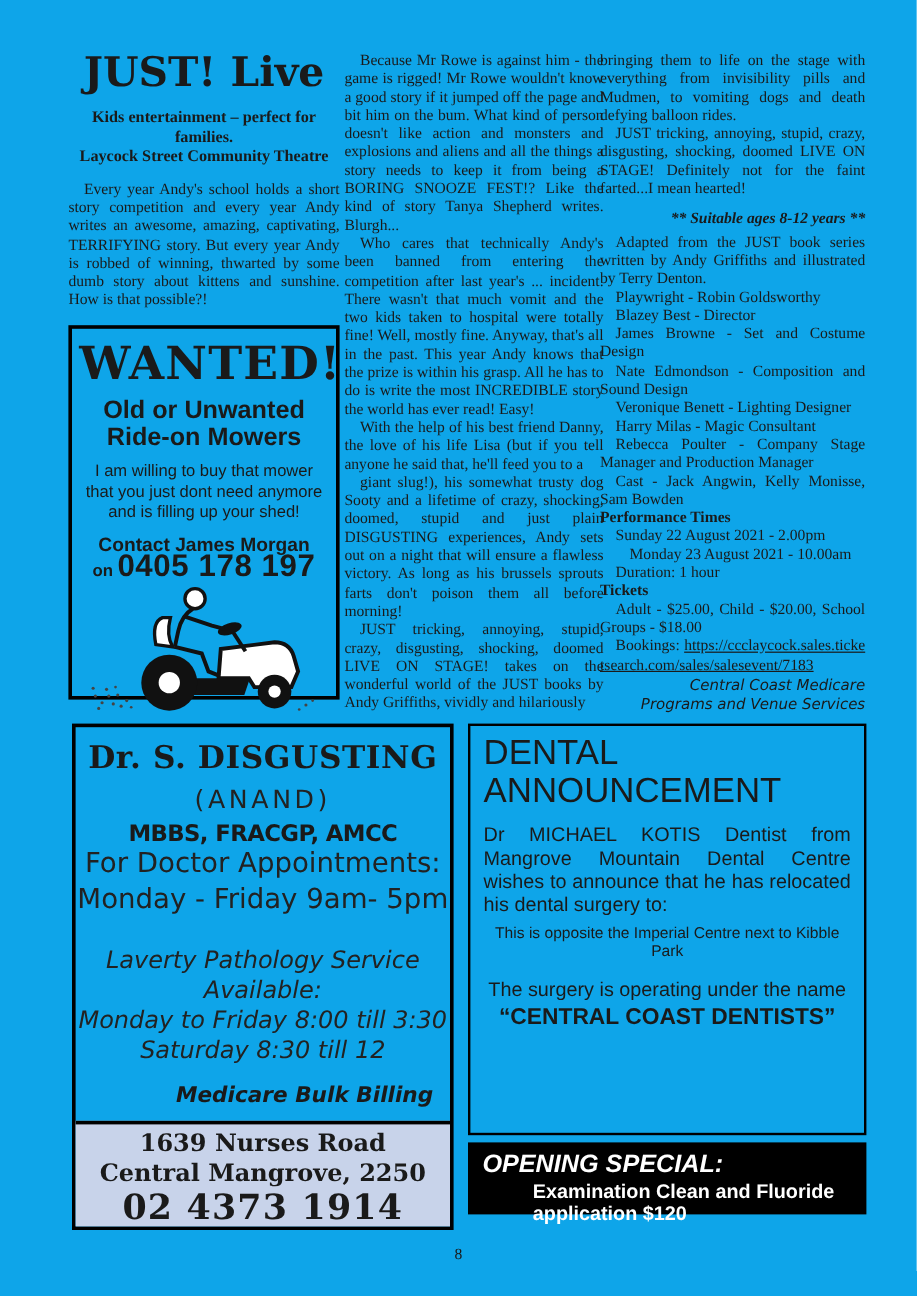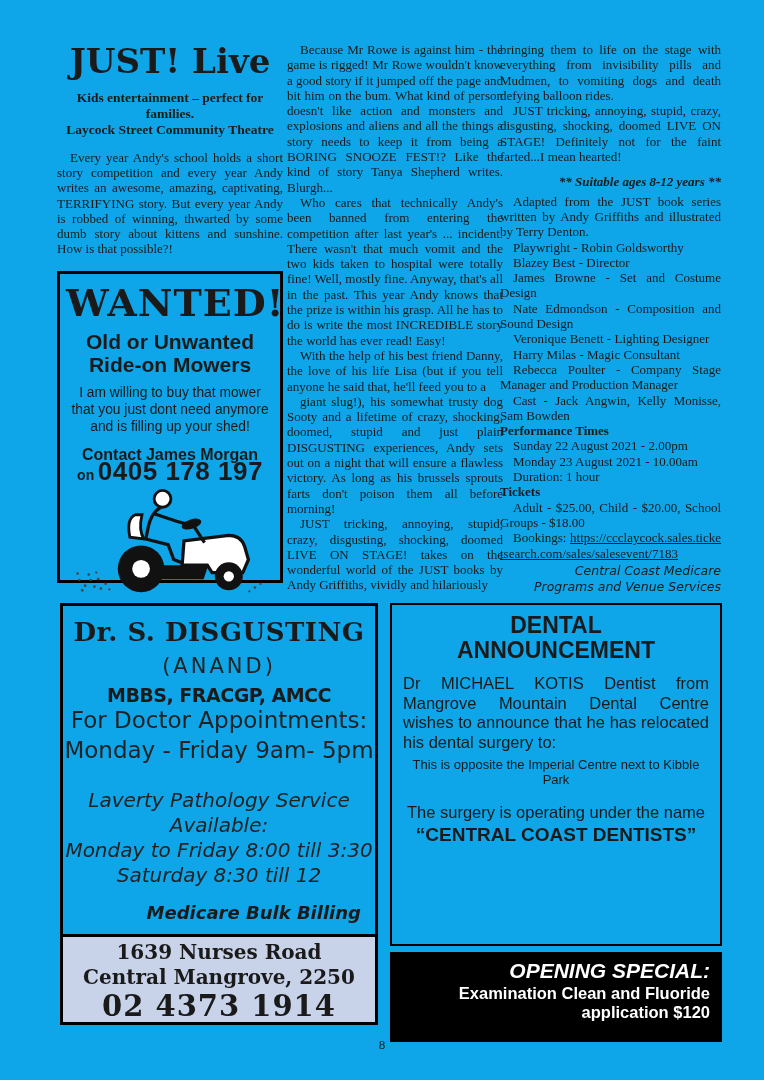--- a/index.html
+++ b/index.html
@@ -54,31 +54,30 @@
     border-top:3px solid #000; background:#c8d3ea;
     font-family:"DejaVu Serif", serif; font-weight:bold; padding-top:3px;
   }
   .doctor-address-line { font-size:20px; line-height:25px; }
   .doctor-phone { font-size:29px; line-height:33px; letter-spacing:1px; }
   
   .dental-box {
     position:absolute; left:390px; top:603px; width:332px; height:343px;
     border:2px solid #000; font-family:"Liberation Sans", sans-serif; padding:8px 11px;
   }
-  .dental-title { font-weight:bold; font-size:23px; line-height:1.07; text-align:center; letter-spacing:0px; }
+  .dental-title { font-weight:normal; font-size:29px; line-height:1.07; letter-spacing:0px; }
   .dental-body { font-size:16.5px; line-height:1.18; text-align:justify; margin-top:12px; }
   .dental-address { font-weight:bold; font-size:18px; line-height:1.22; margin-top:6px; margin-left:85px; }
   .dental-note { font-size:13px; text-align:center; margin-top:5px; }
   .dental-operating { font-size:16.5px; text-align:center; margin-top:16px; }
   .dental-name { font-weight:bold; font-size:19px; text-align:center; margin-top:2px; }
   .opening-special-box {
-    position:absolute; left:390px; top:952px; width:332px; height:90px;
+    position:absolute; left:390px; top:952px; width:332px; height:60px;
     background:#000; color:#fff; font-family:"Liberation Sans", sans-serif;
     padding:8px 12px;
-    text-align:right;
   }
   .special-heading { font-weight:bold; font-style:italic; font-size:21px; line-height:1.05; }
   .special-body { font-weight:bold; font-size:16.5px; line-height:1.15; margin-left:42px; margin-top:2px; }
   .page-number { position:absolute; left:0; right:0; top:1037px; text-align:center; font-size:13px; }
 </style>
 </head>
 <body>
 
 <div class="page">
 
@@ -155,21 +154,21 @@
     <p class="para">Playwright - Robin Goldsworthy</p>
     <p class="para">Blazey Best - Director</p>
     <p class="para">James Browne - Set and Costume Design</p>
     <p class="para">Nate Edmondson - Composition and Sound Design</p>
     <p class="para">Veronique Benett - Lighting Designer</p>
     <p class="para">Harry Milas - Magic Consultant</p>
     <p class="para">Rebecca Poulter - Company Stage Manager and Production Manager</p>
     <p class="para">Cast - Jack Angwin, Kelly Monisse, Sam Bowden</p>
     <p class="bold-head">Performance Times</p>
     <p class="para" style="text-align:left">Sunday 22 August 2021 - 2.00pm</p>
-    <p class="para" style="text-align:left">Monday 23 August 2021 - 10.00am</p>
+    <p class="para" style="text-align:center">Monday 23 August 2021 - 10.00am</p>
     <p class="para" style="text-align:left">Duration: 1 hour</p>
     <p class="bold-head">Tickets</p>
     <p class="para">Adult - $25.00, Child - $20.00, School Groups - $18.00</p>
     <p class="para">
       <span>Bookings:</span>
       <span class="bookings-url">https://ccclaycock.sales.ticketsearch.com/sales/salesevent/7183</span>
     </p>
     <div class="byline">
       <div>Central Coast Medicare</div>
       <div>Programs and Venue Services</div>

